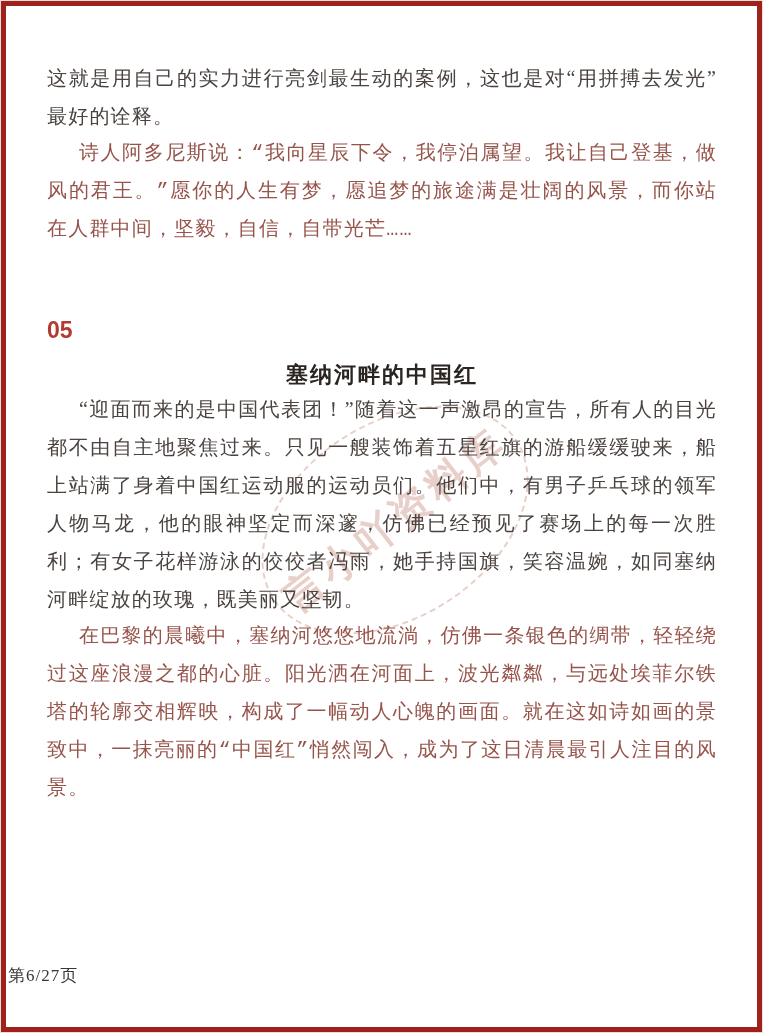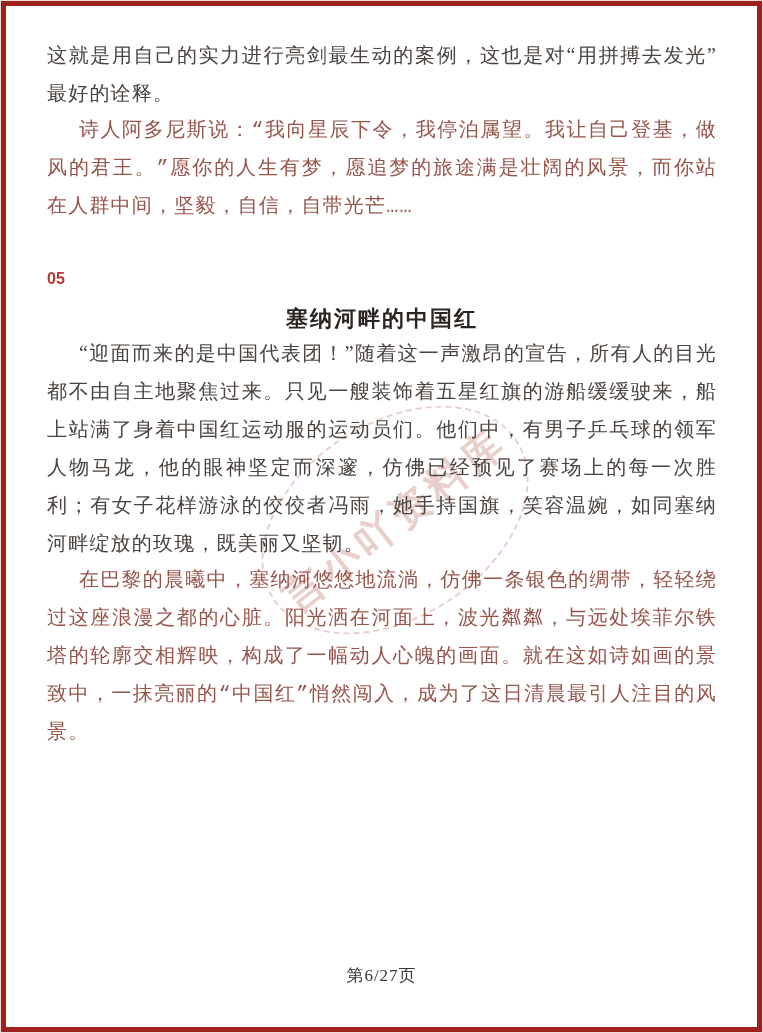--- a/index.html
+++ b/index.html
@@ -41,48 +41,48 @@
   }
   .wm-text{
     position:absolute;left:50%;top:50%;
     transform:translate(-50%,-50%) rotate(-38deg);
     font-size:40px;font-weight:bold;letter-spacing:5px;
     color:var(--watermark);
     white-space:nowrap;
     font-family:"Liberation Sans","DejaVu Sans",sans-serif;
   }
   .content{
-    position:absolute;left:47px;right:46px;top:36px;
+    position:absolute;left:47px;right:46px;top:59px;
     z-index:1;
   }
   .para{
     font-size:20px;line-height:38px;letter-spacing:1.2px;
     text-align:justify;
     color:var(--body-text);
   }
   .para.indent{text-indent:1.6em;}
   .para.accent{color:var(--accent-text);font-family:Liberation Mono, monospace;}
   .section-number{
-    margin-top:44px;
-    font-size:16px;font-weight:bold;
+    margin-top:68px;
+    font-size:23px;font-weight:bold;
     color:var(--section-number);
     font-family:"Liberation Sans","DejaVu Sans",sans-serif;
   }
   .section-title{
     margin-top:16px;
     text-align:center;
     font-size:22px;font-weight:bold;letter-spacing:2px;
     color:var(--title-text);
   }
   .page-footer{
     position:absolute;left:0;right:0;top:964px;
-    text-align:center;
     font-size:17px;letter-spacing:1px;
     color:var(--footer-text);
     z-index:1;
+    padding-left:8px;
   }
 </style>
 </head>
 <body>
 
 <div class="page">
 
   <div class="frame"></div>
 
   <div class="watermark">

